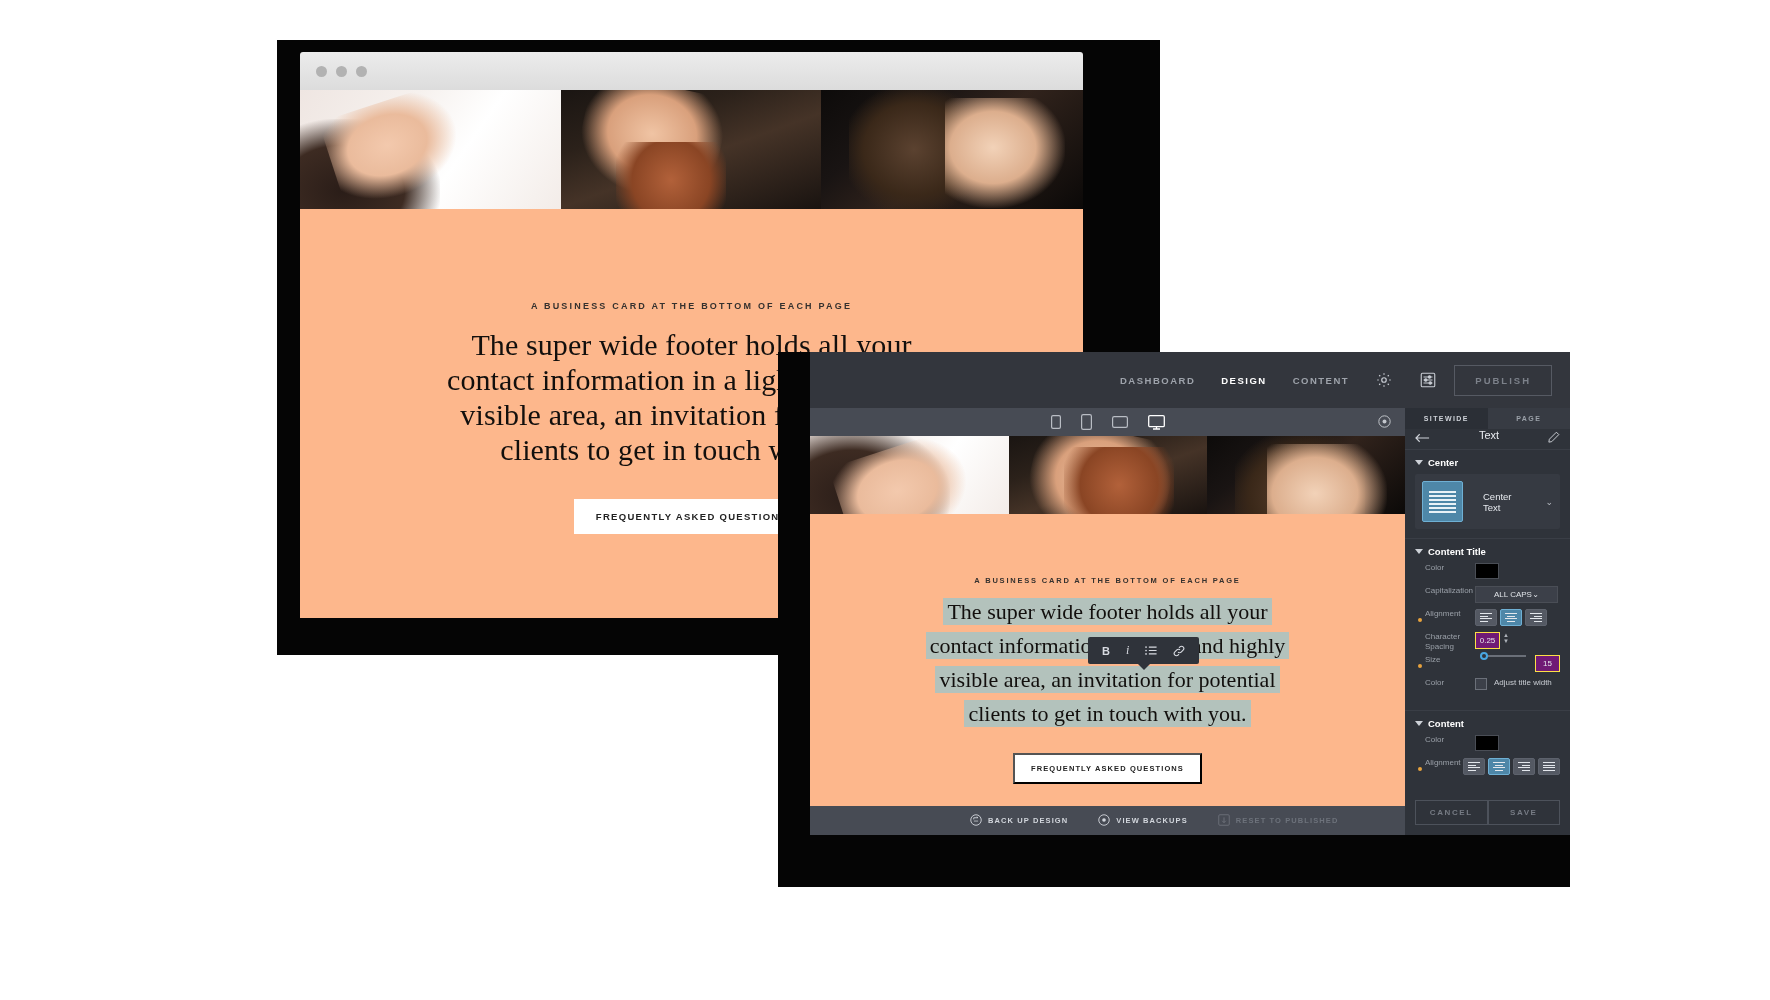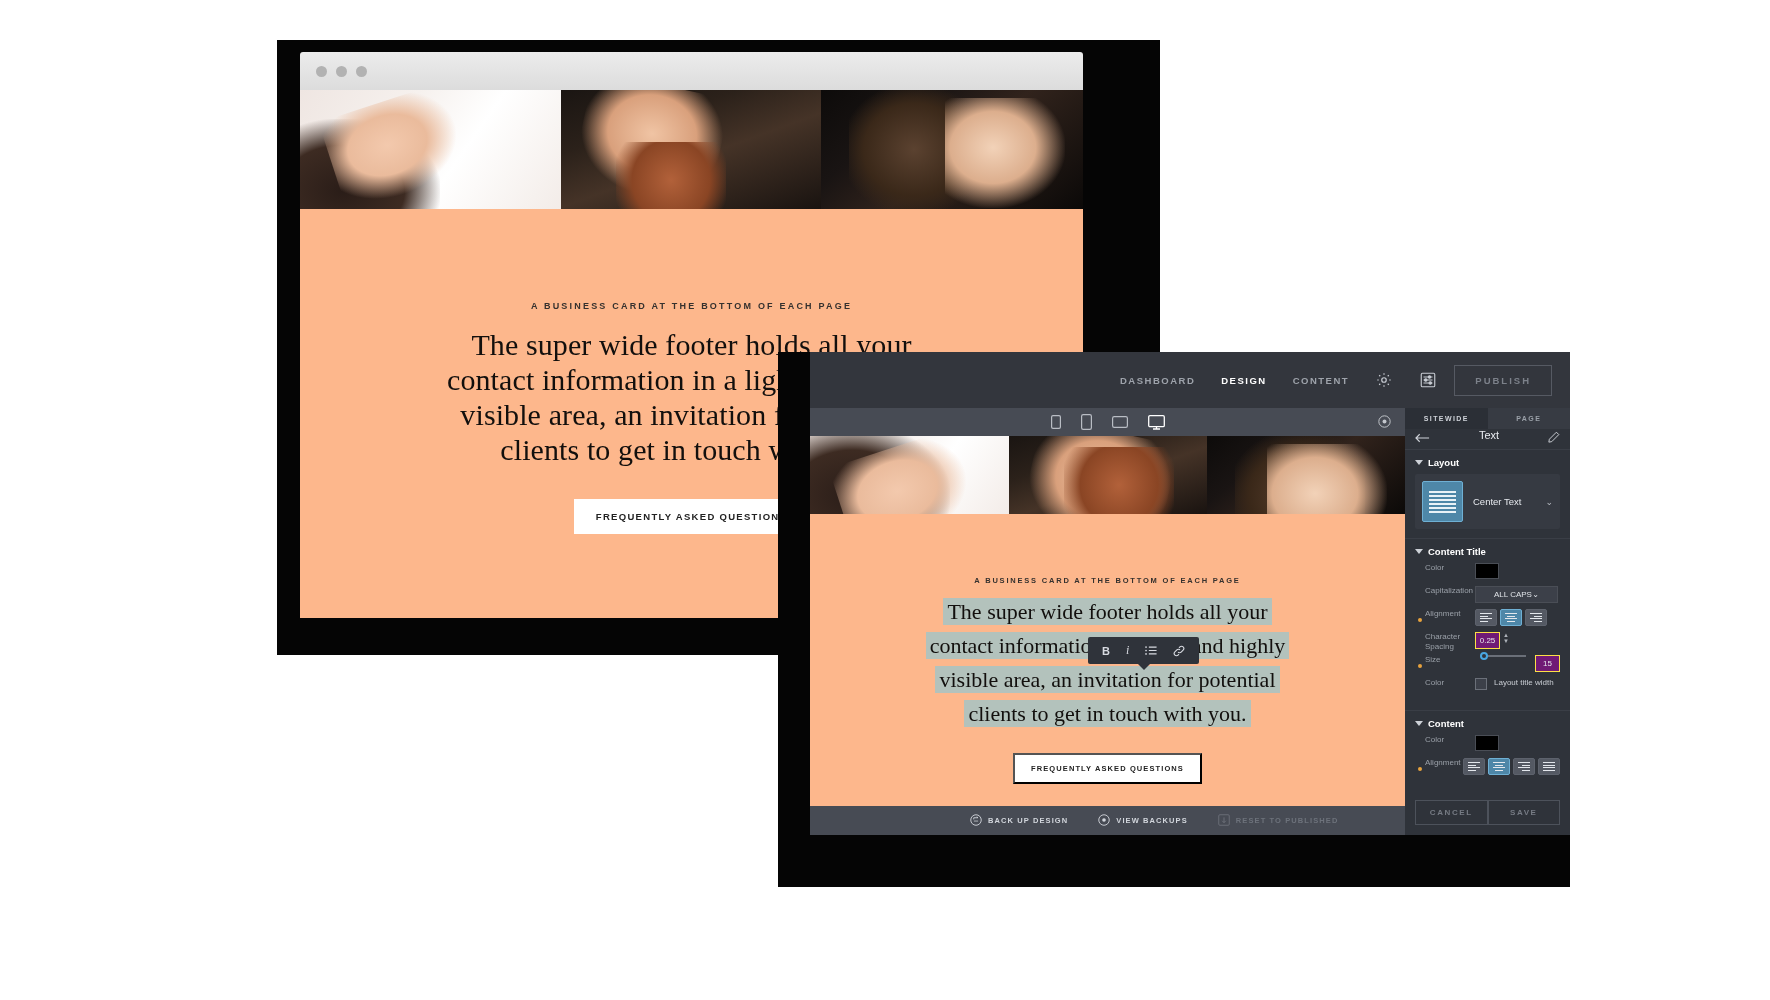--- a/index.html
+++ b/index.html
@@ -156,21 +156,21 @@
   .sb-title { flex: 1; text-align: center; font-size: 11px; color: #e9ecf1; }
   .sb-section { border-top: 1px solid #3a3e46; padding: 7px 10px 9px 10px; }
   .sb-sec-title {
     display: flex; align-items: center; gap: 5px; color: #ffffff;
     font-size: 9.5px; font-weight: 700; margin-bottom: 6px;
   }
   .caret { width: 0; height: 0; border-left: 4px solid transparent;
     border-right: 4px solid transparent; border-top: 5px solid #cdd1d7; }
   .layout-card {
     background: #363a42; border-radius: 2px; padding: 7px;
-    display: flex; align-items: center; gap: 10px;
+    display: flex; align-items: center; gap: 20px;
   }
   .layout-thumb {
     width: 41px; height: 41px; background: #4e87a8; border: 1px solid #6fb0d4;
     border-radius: 2px; display: flex; flex-direction: column;
     justify-content: center; gap: 2px; padding: 6px;
   }
   .layout-thumb i { display:block; height: 2px; background: #e9f2f7; }
   .layout-name { color: #e6e9ee; font-size: 9.5px; flex: 1; }
   .chev { color: #b9bdc4; font-size: 9px; }
   .row-label { width: 60px; color: #9aa0a8; font-size: 8px; padding-left: 10px; line-height: 1.25; }
@@ -392,21 +392,21 @@
             <span>
               <svg width="12" height="12" viewBox="0 0 14 14" fill="none" stroke="#cfd3d9" stroke-width="1.1">
                 <path d="M9.8 1.4l2.8 2.8L4.4 12.4 1 13l.6-3.4z"></path>
               </svg>
             </span>
           </div>
 
           <div class="sb-section">
             <div class="sb-sec-title">
               <span class="caret"></span>
-              <span>Layout</span>
+              <span>Center</span>
             </div>
             <div class="layout-card">
               <div class="layout-thumb">
                 <i style="width:100%"></i>
                   <i style="width:100%"></i>
                   <i style="width:100%"></i>
                 <i style="width:100%"></i>
                   <i style="width:100%"></i>
                   <i style="width:100%"></i>
               </div>
@@ -473,21 +473,21 @@
               <span class="row-label">Size</span>
               <span class="slider">
                 <span class="knob"></span>
               </span>
               <span class="num-box">15</span>
             </div>
 
             <div class="row-wrap">
               <span class="row-label">Color</span>
               <span class="checkbox"></span>
-              <span class="cb-label">Layout title width</span>
+              <span class="cb-label">Adjust title width</span>
             </div>
           </div>
 
           <div class="sb-section">
             <div class="sb-sec-title">
               <span class="caret"></span>
               <span>Content</span>
             </div>
 
             <div class="row-wrap">

